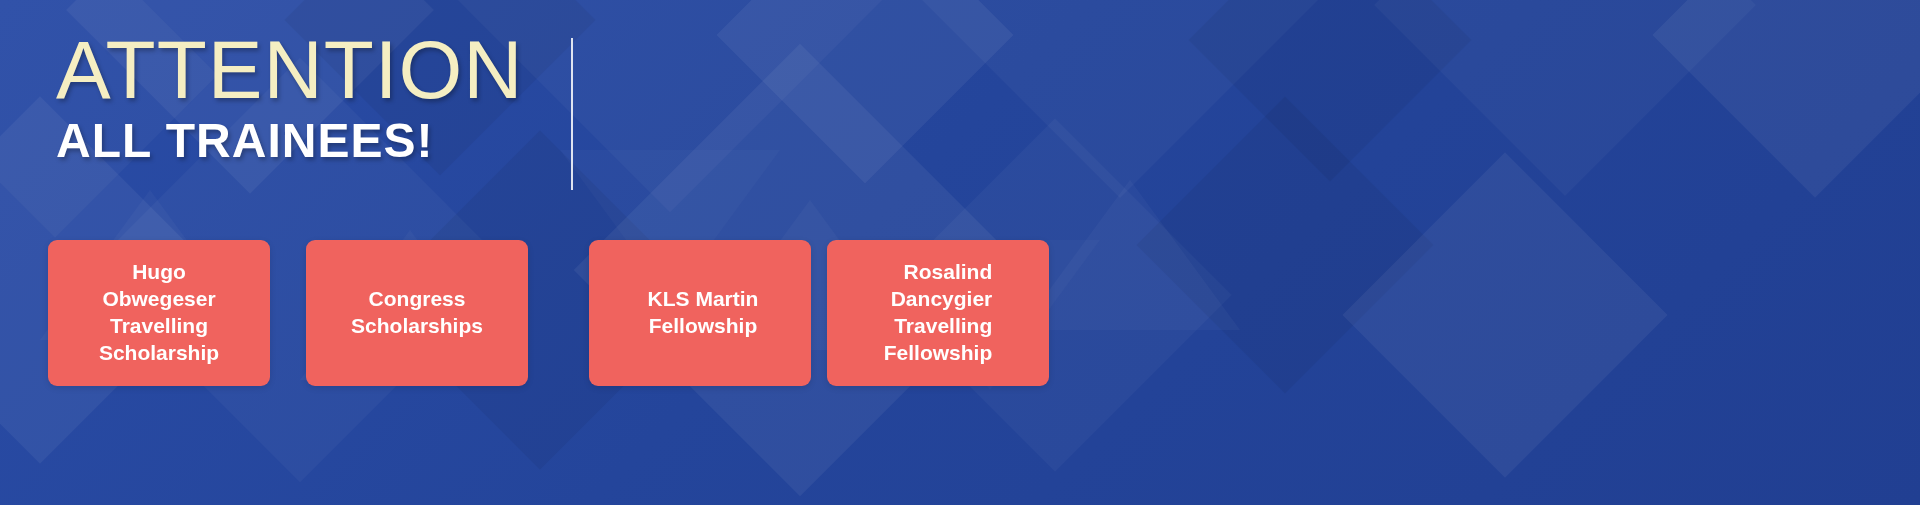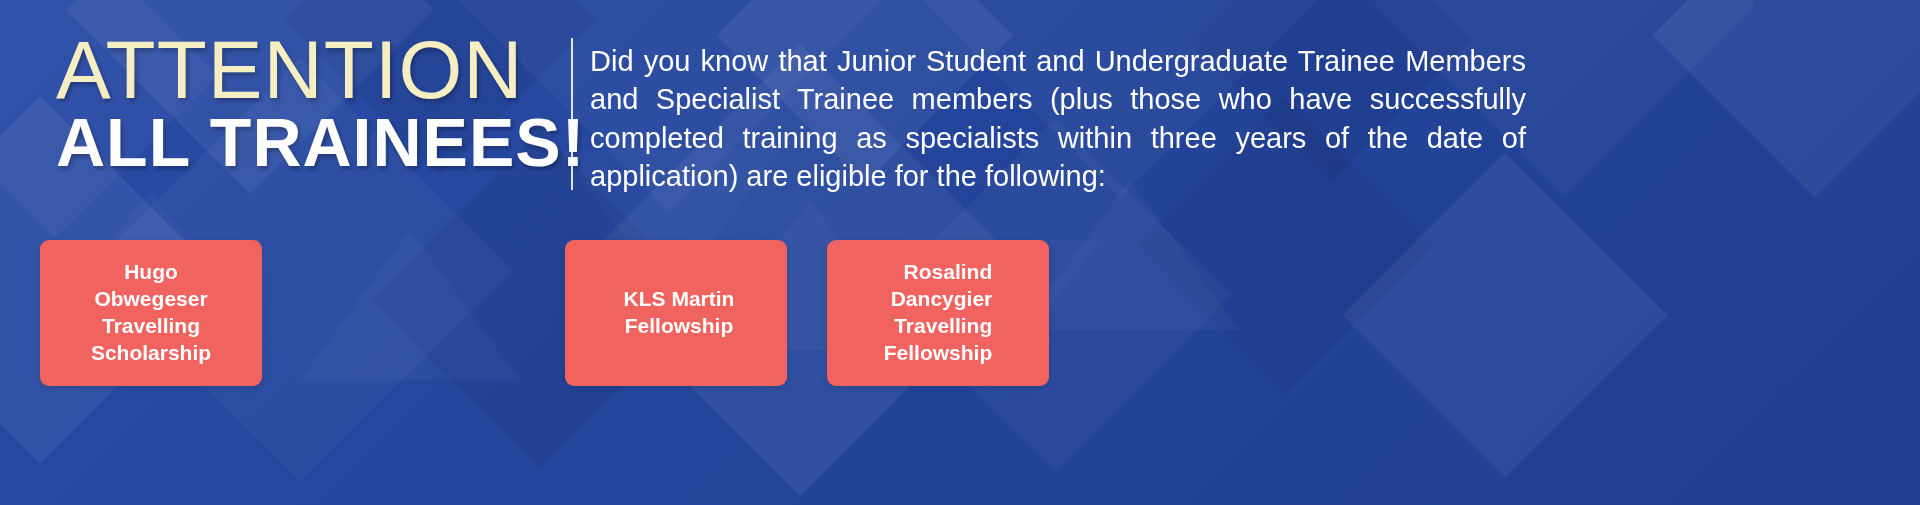--- a/index.html
+++ b/index.html
@@ -74,27 +74,27 @@
     display: block;
     font-size: 82px;
     font-weight: normal;
     letter-spacing: 1px;
     color: #f5eec2;
     text-shadow: 2px 3px 4px rgba(0,0,0,0.28);
     white-space: nowrap;
   }
   .headline .l2 {
     display: block;
-    font-size: 68px;
+    font-size: 48px;
     font-weight: bold;
     letter-spacing: 1px;
     color: #ffffff;
     text-shadow: 2px 3px 4px rgba(0,0,0,0.28);
     white-space: nowrap;
-    margin-top: 4px;
+    margin-top: 12px;
   }
 
   .divider {
     position: absolute;
     left: 571px;
     top: 38px;
     width: 2px;
     height: 152px;
     background: rgba(255,255,255,0.85);
   }
@@ -174,30 +174,33 @@
 
   <div class="content">
 
     <div class="headline">
       <span class="l1">ATTENTION</span>
       <span class="l2">ALL  TRAINEES!</span>
     </div>
 
     <div class="divider"></div>
 
-    <div class="body-text">Did you know that Junior Student and Undergraduate Trainee Members and Specialist Trainee members (plus those who have successfully completed training as specialists within three years of the date of application) are eligible for the following:</div>
 
     <div class="cards">
-      <div class="card" style="left:40px;">
+      <div class="card" style="left:48px;">
         <span class="label">Hugo
 Obwegeser
 Travelling
 Scholarship</span>
       </div>
-      <div class="card" style="left:565px;padding-left:16px;">
+      <div class="card" style="left:306px;">
+        <span class="label">Congress
+Scholarships</span>
+      </div>
+      <div class="card" style="left:589px;padding-left:16px;">
         <span class="label">KLS Martin
 Fellowship</span>
       </div>
       <div class="card" style="left:827px;text-align:right;">
         <span class="label">Rosalind
 Dancygier
 Travelling
 Fellowship</span>
       </div>
     </div>

